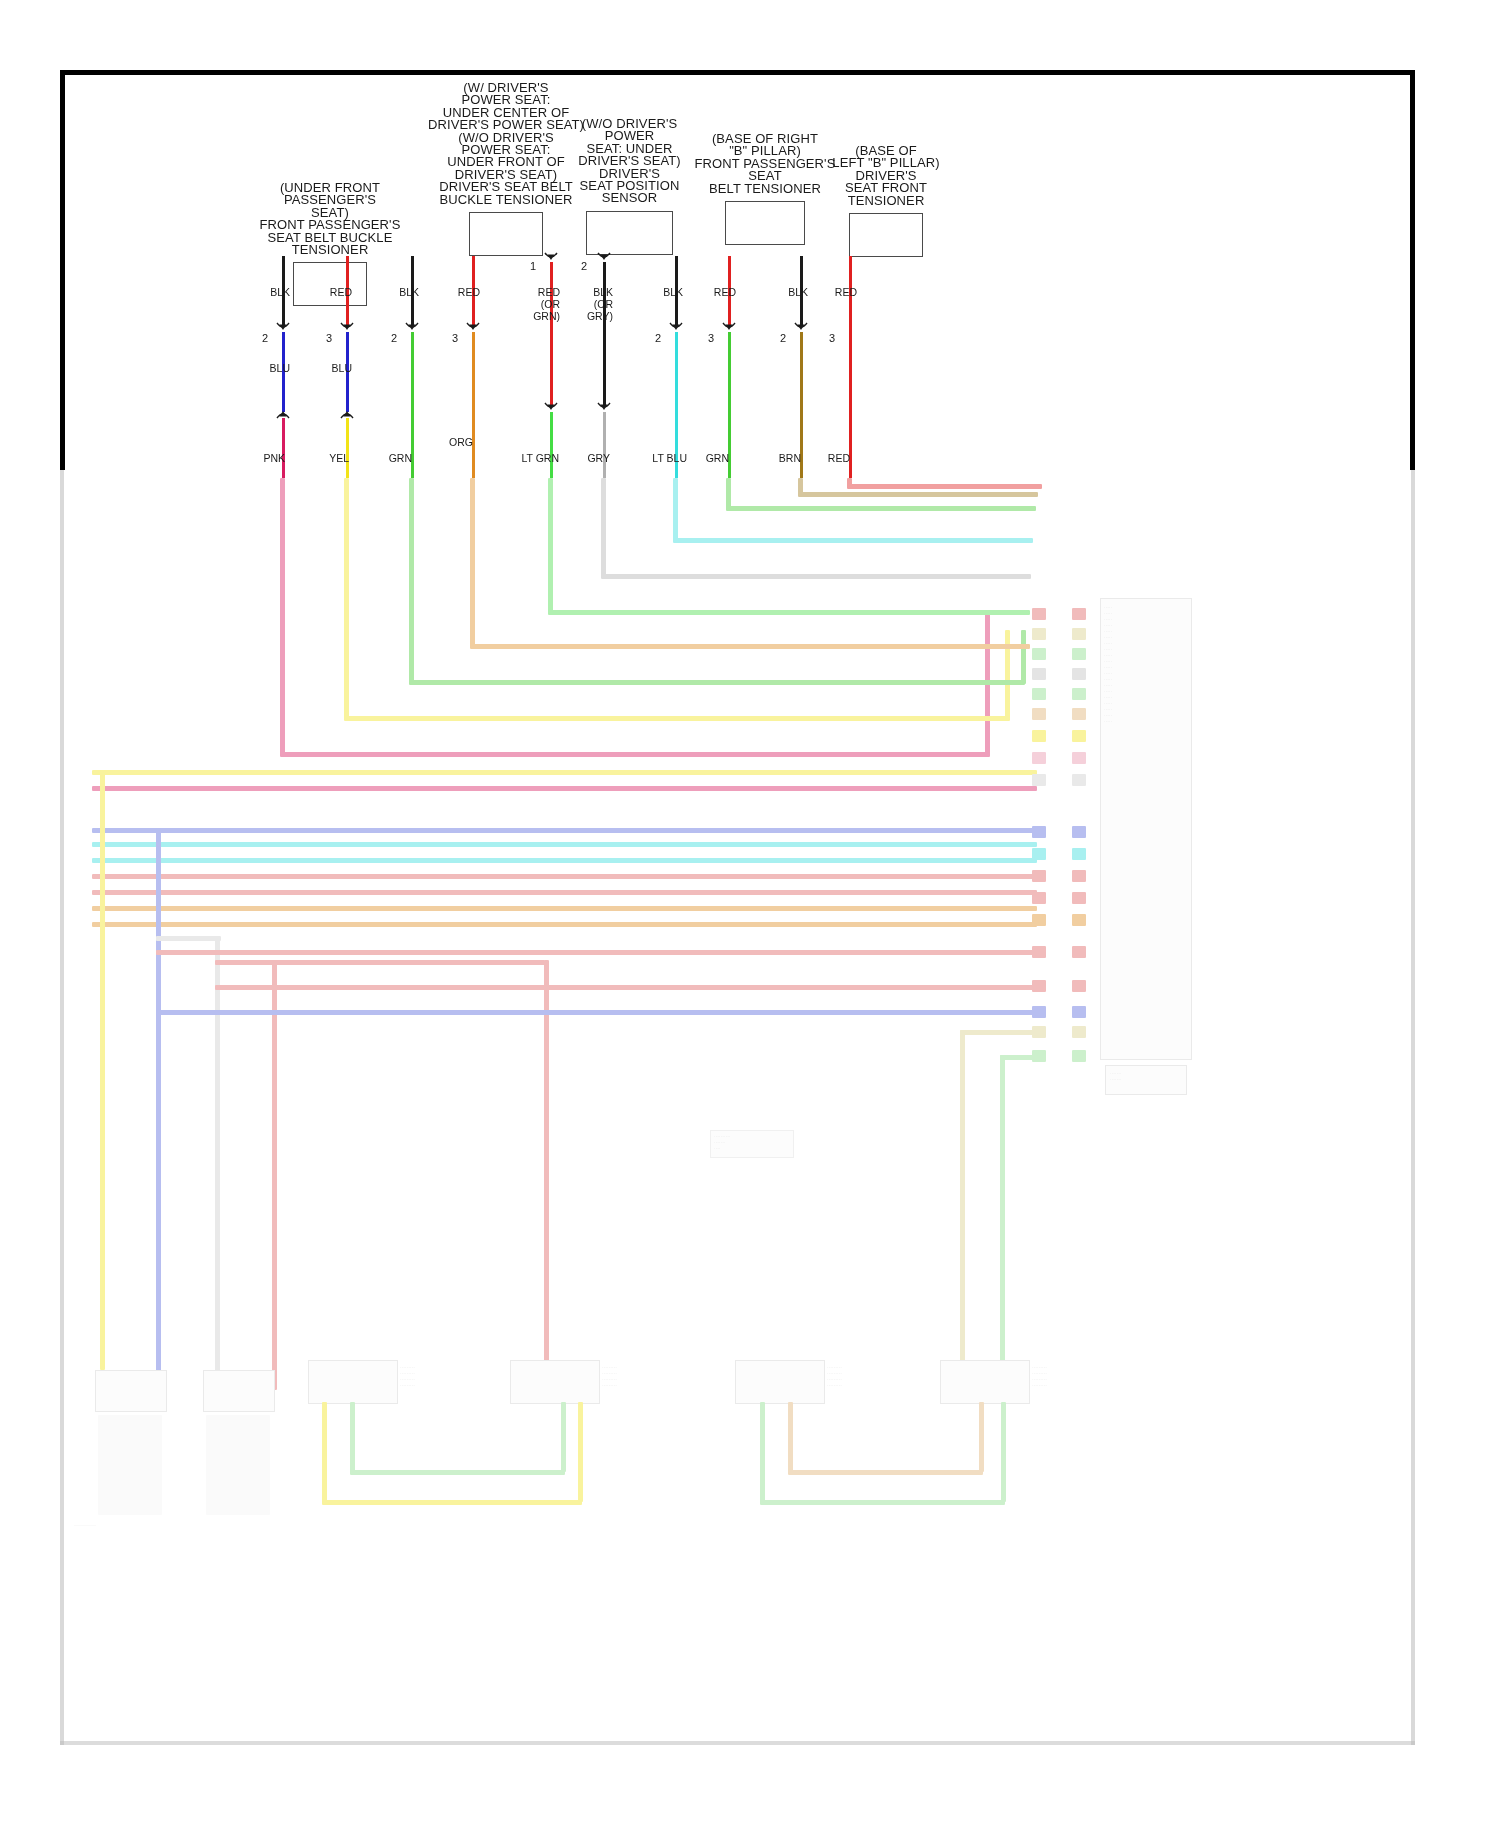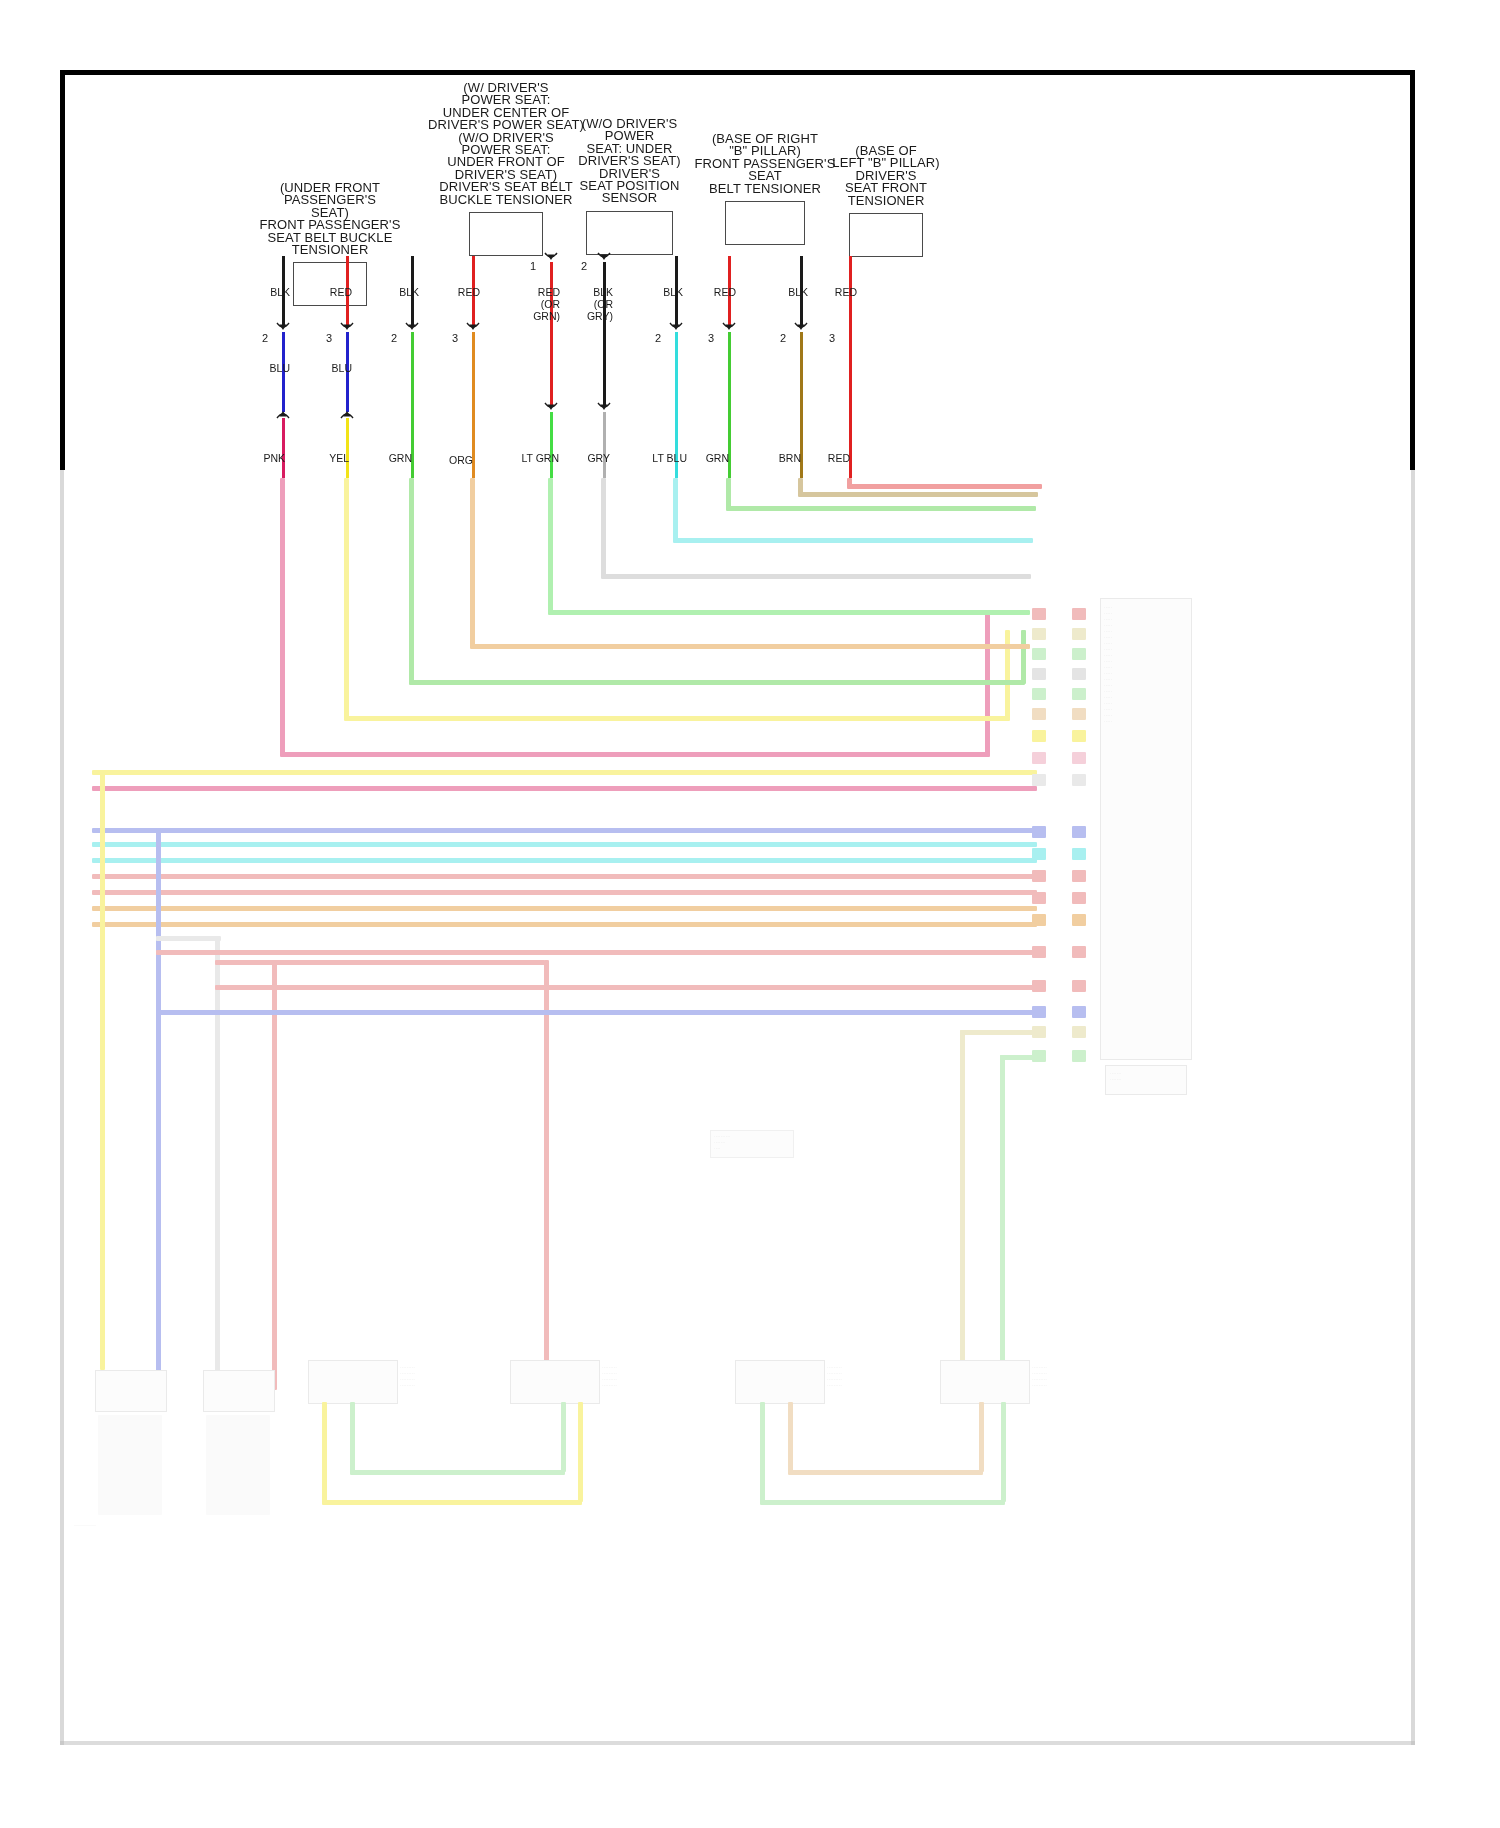--- a/index.html
+++ b/index.html
@@ -130,21 +130,21 @@
   <div class="wire-label" style="left:318px;top:382px;width:34px;">GRN</div>
 
   <div class="wire" style="left:412px;top:186px;height:70px;background:#e02020;"></div>
   <div class="wire-label" style="left:386px;top:216px;width:34px;">RED</div>
   <svg class="conn-sym" style="left:405px;top:252px;" viewBox="0 0 16 13">
       <path d="M2 1 Q8 9 14 1" fill="none" stroke="#1a1a1a" stroke-width="1.4"></path>
       <path d="M4.4 2.5 L8 8 L11.6 2.5 Z" fill="#1a1a1a"></path>
     </svg>
   <div class="pin-num" style="left:392px;top:262px;">3</div>
   <div class="wire" style="left:412px;top:262px;height:146px;background:#e08b20;"></div>
-  <div class="wire-label" style="left:379px;top:384px;width:34px;">ORG</div>
+  <div class="wire-label" style="left:379px;top:366px;width:34px;">ORG</div>
 
   <div class="comp" style="left:462px;top:48px;width:215px;">
     <div class="comp-caption">(W/O DRIVER'S
 POWER
 SEAT: UNDER
 DRIVER'S SEAT)
 DRIVER'S
 SEAT POSITION
 SENSOR</div>
     <div class="comp-box" style="width:85px;height:42px;"></div>

